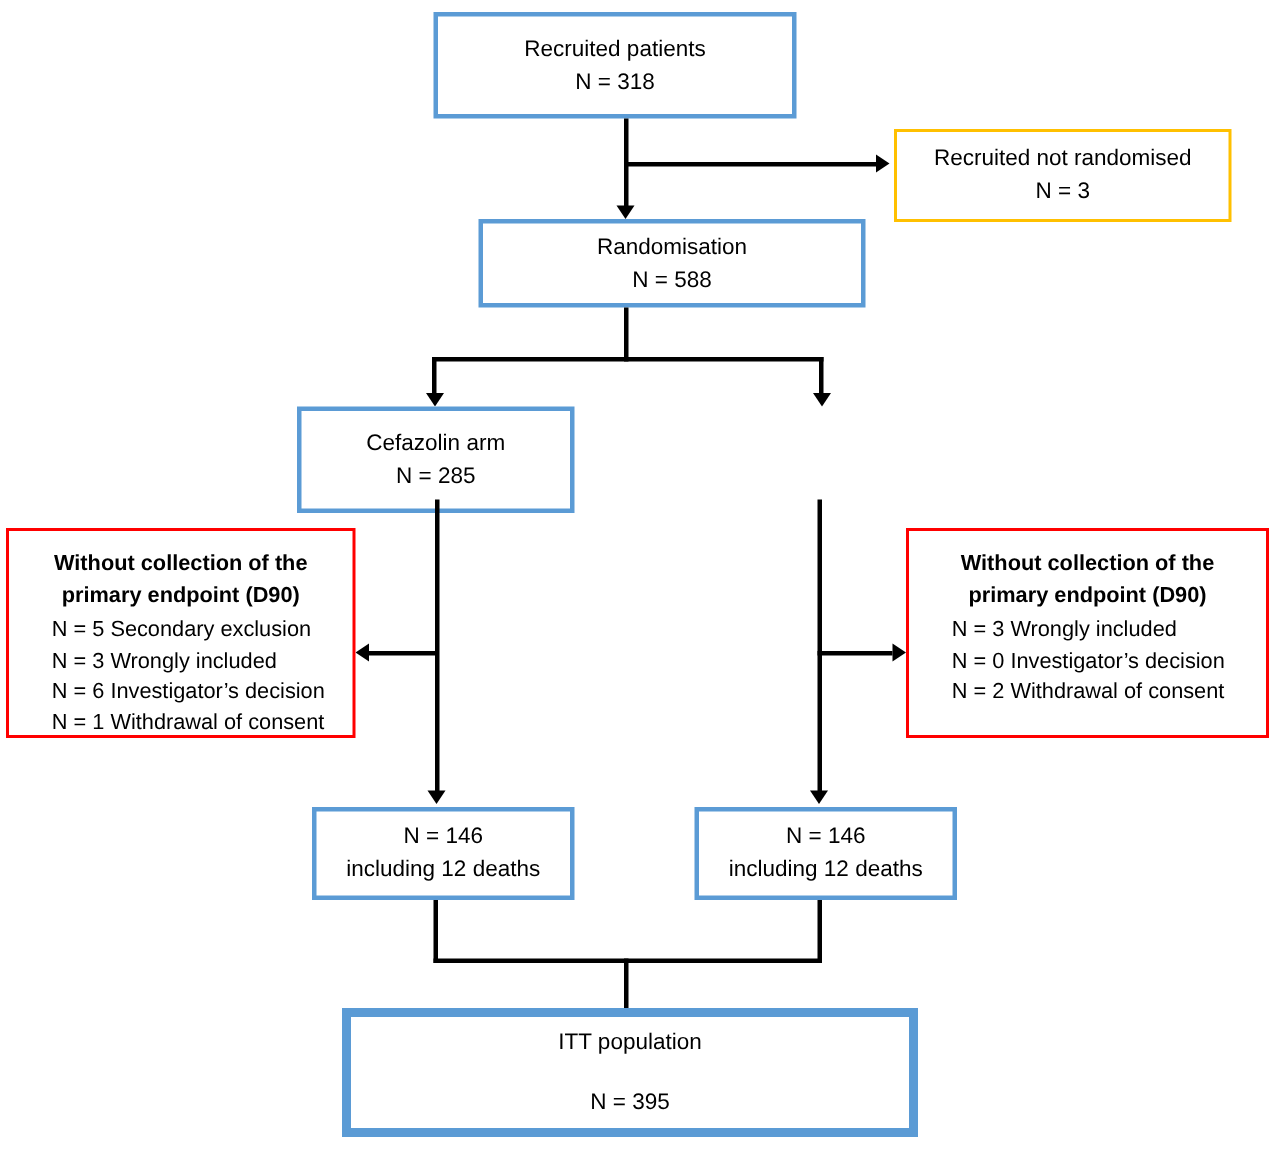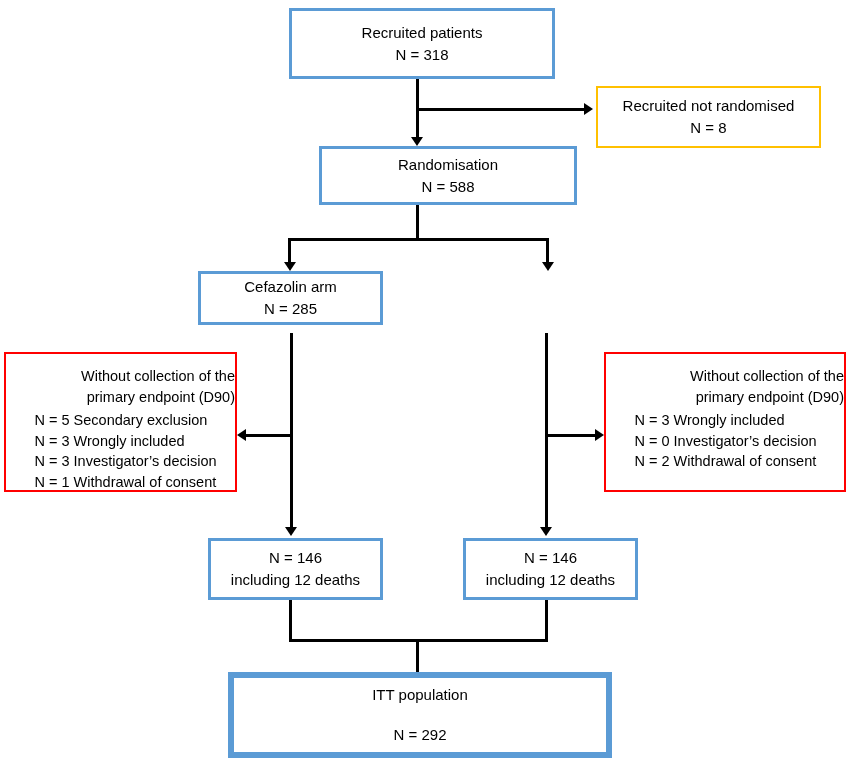--- a/index.html
+++ b/index.html
@@ -40,22 +40,22 @@
   }
   .box.red {
     border: 2px solid #FF0000;
     font-size: 14.5px;
     line-height: 1.42;
     justify-content: flex-start;
     padding-top: 12px;
   }
   .box .line { display: block; white-space: nowrap; }
   .red .hdr {
-    font-weight: normal;
-    text-align: right;
+    font-weight: bold;
+    text-align: center;
     width: 100%;
   }
   .red .itm {
     text-align: left;
     width: 100%;
     padding-left: 8px;
     box-sizing: border-box;
   }
   .red .itm-wrap {
     margin-top: 3px;
@@ -91,49 +91,49 @@
     border-top: 6px solid transparent;
     border-bottom: 6px solid transparent;
     border-right: 9px solid #000000;
   }
 </style>
 </head>
 <body>
 
 <div id="canvas">
 
-  <div class="box blue" style="left:289px; top:8px; width:266px; height:71px;">
+  <div class="box blue" style="left:289px; top:8px; width:242px; height:71px;">
     <span class="line">Recruited patients</span>
     <span class="line">N = 318</span>
   </div>
 
   <div class="vline" style="left:416px; top:79px; height:60px;"></div>
   <div class="arrow arrow-down" style="left:411px; top:137px;"></div>
 
   <div class="hline" style="left:416px; top:108px; width:168px;"></div>
   <div class="arrow arrow-right" style="left:584px; top:103px;"></div>
 
   <div class="box orange" style="left:596px; top:86px; width:225px; height:62px;">
     <span class="line">Recruited not randomised</span>
-    <span class="line">N = 8</span>
+    <span class="line">N = 3</span>
   </div>
 
   <div class="box blue" style="left:289px; top:146px; width:258px; height:59px;margin-left:30px;">
     <span class="line">Randomisation</span>
     <span class="line">N = 588</span>
   </div>
 
   <div class="vline" style="left:416px; top:205px; height:36px;"></div>
   <div class="hline" style="left:288px; top:238px; width:261px;"></div>
   <div class="vline" style="left:288px; top:238px; height:26px;"></div>
   <div class="arrow arrow-down" style="left:284px; top:262px;"></div>
   <div class="vline" style="left:546px; top:238px; height:26px;"></div>
   <div class="arrow arrow-down" style="left:542px; top:262px;"></div>
 
-  <div class="box blue" style="left:198px; top:271px; width:185px; height:54px;">
+  <div class="box blue" style="left:198px; top:271px; width:185px; height:71px;">
     <span class="line">Cefazolin arm</span>
     <span class="line">N = 285</span>
   </div>
 
 
   <div class="vline" style="left:290px; top:333px; height:198px;"></div>
   <div class="arrow arrow-down" style="left:285px; top:527px;"></div>
 
   <div class="vline" style="left:545px; top:333px; height:198px;"></div>
   <div class="arrow arrow-down" style="left:540px; top:527px;"></div>
@@ -143,21 +143,21 @@
 
   <div class="hline" style="left:545px; top:434px; width:50px;"></div>
   <div class="arrow arrow-right" style="left:595px; top:429px;"></div>
 
   <div class="box red" style="left:4px; top:352px; width:233px; height:140px;">
     <span class="line hdr">Without collection of the</span>
     <span class="line hdr">primary endpoint (D90)</span>
     <div class="itm-wrap">
       <span class="line itm">N = 5 Secondary exclusion</span>
       <span class="line itm">N = 3 Wrongly included</span>
-      <span class="line itm">N = 3 Investigator’s decision</span>
+      <span class="line itm">N = 6 Investigator’s decision</span>
       <span class="line itm">N = 1 Withdrawal of consent</span>
     </div>
   </div>
 
   <div class="box red" style="left:604px; top:352px; width:242px; height:140px;">
     <span class="line hdr">Without collection of the</span>
     <span class="line hdr">primary endpoint (D90)</span>
     <div class="itm-wrap">
       <span class="line itm">N = 3 Wrongly included</span>
       <span class="line itm">N = 0 Investigator’s decision</span>
@@ -176,16 +176,16 @@
   </div>
 
   <div class="vline" style="left:289px; top:600px; height:42px;"></div>
   <div class="vline" style="left:545px; top:600px; height:42px;"></div>
   <div class="hline" style="left:289px; top:639px; width:259px;"></div>
   <div class="vline" style="left:416px; top:639px; height:36px;"></div>
 
   <div class="box blue-thick" style="left:228px; top:672px; width:384px; height:86px;">
     <span class="line">ITT population</span>
     <span class="itt-spacer"></span>
-    <span class="line">N = 292</span>
+    <span class="line">N = 395</span>
   </div>
 
 </div>
 
 </body></html>

